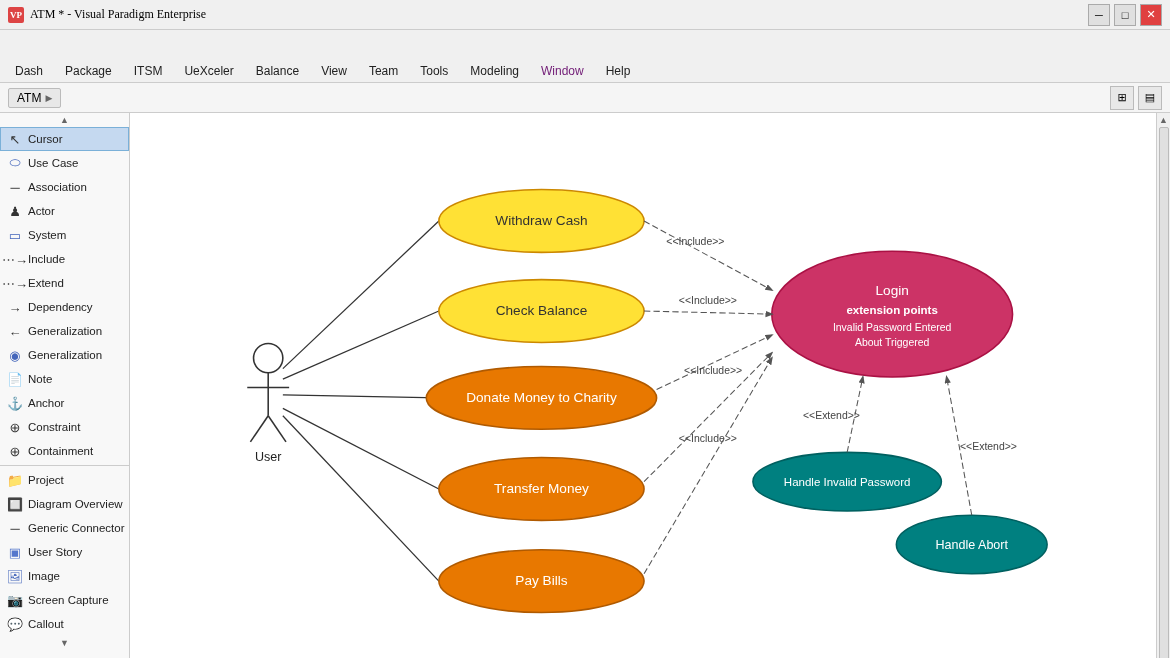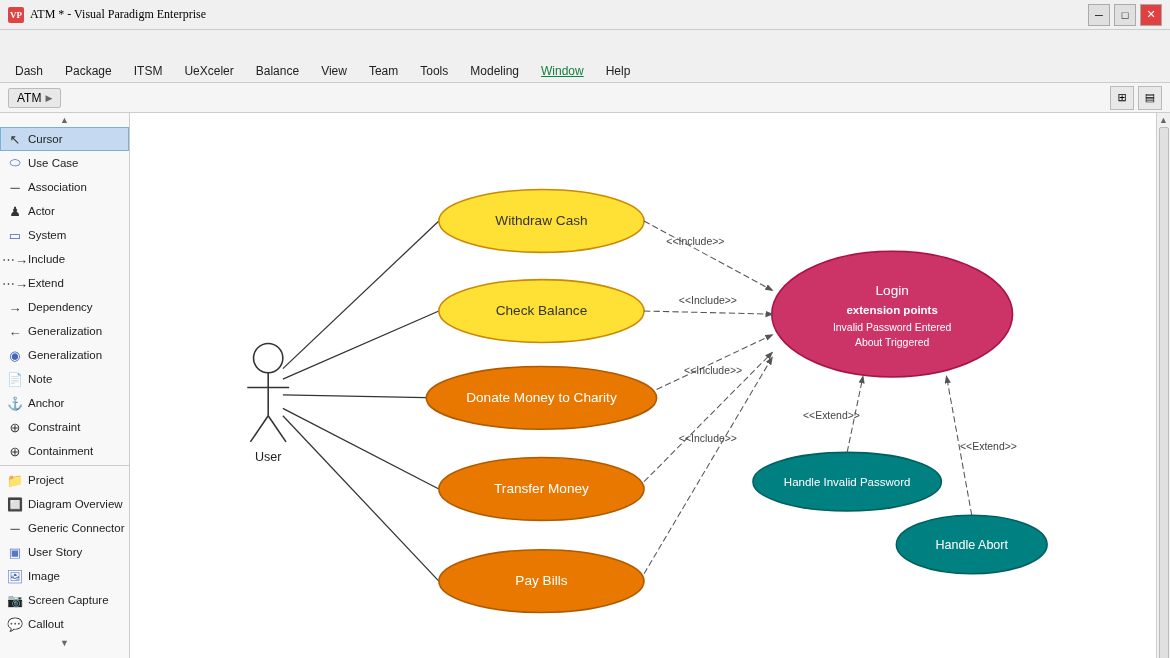--- a/index.html
+++ b/index.html
@@ -94,21 +94,21 @@
 <div id="menubar">
     <div class="menu-item">Dash</div>
     <div class="menu-item">Package</div>
     <div class="menu-item">ITSM</div>
     <div class="menu-item">UeXceler</div>
     <div class="menu-item">Balance</div>
     <div class="menu-item">View</div>
     <div class="menu-item">Team</div>
     <div class="menu-item">Tools</div>
     <div class="menu-item">Modeling</div>
-    <div class="menu-item" style="color: #15803d; text-decoration: underline;">Window</div>
+    <div class="menu-item" style="color: #701a75;">Window</div>
     <div class="menu-item">Help</div>
   </div>
 
 <div id="toolbar">
   <button class="breadcrumb-btn">ATM</button>
   <div id="toolbar-right">
     <button>⊞</button>
     <button>▤</button>
   </div>
 </div>

